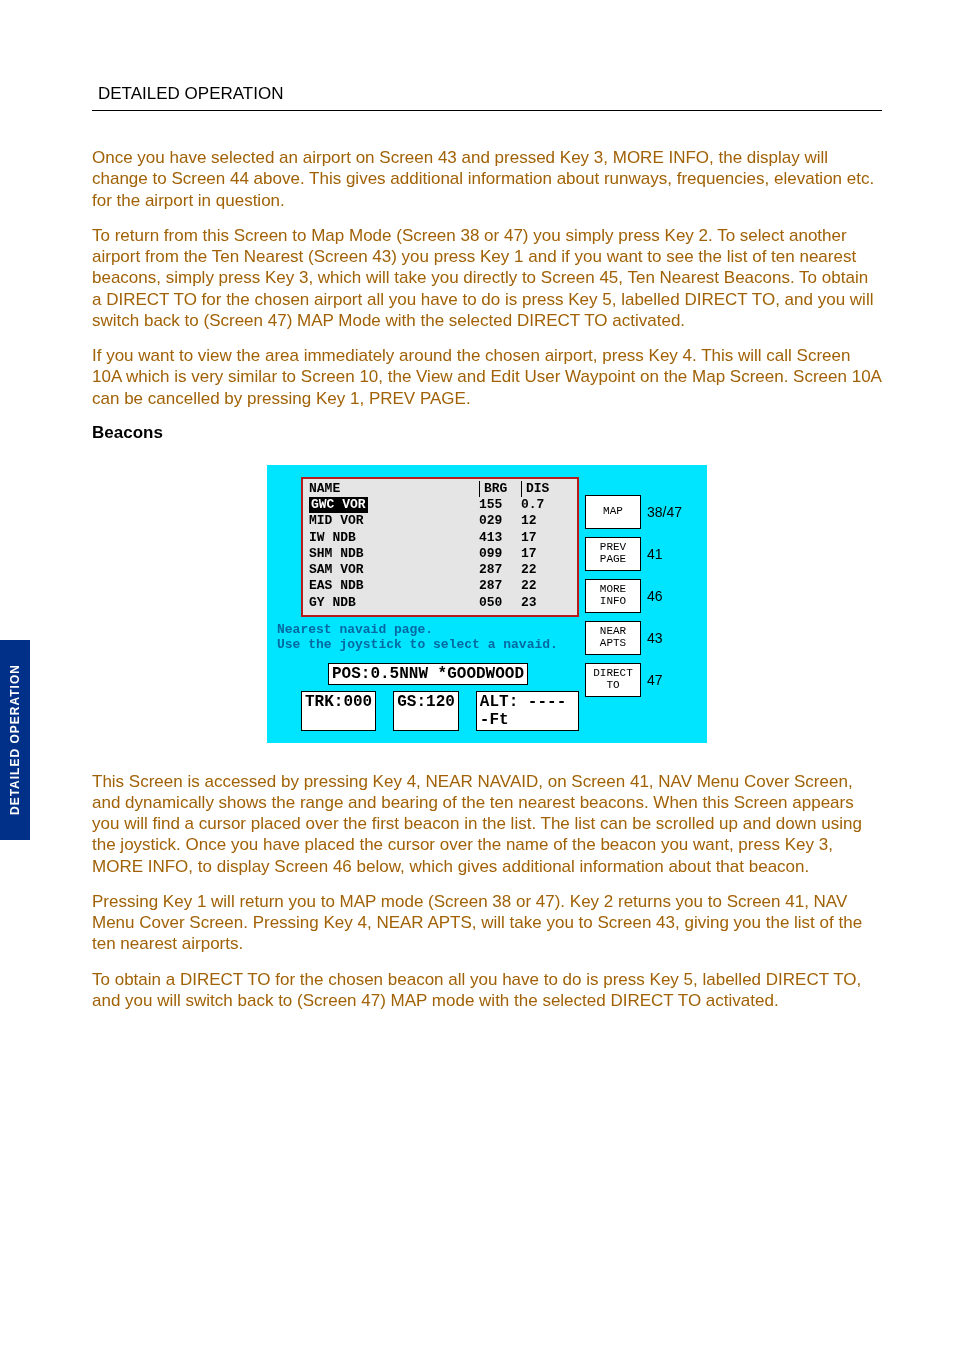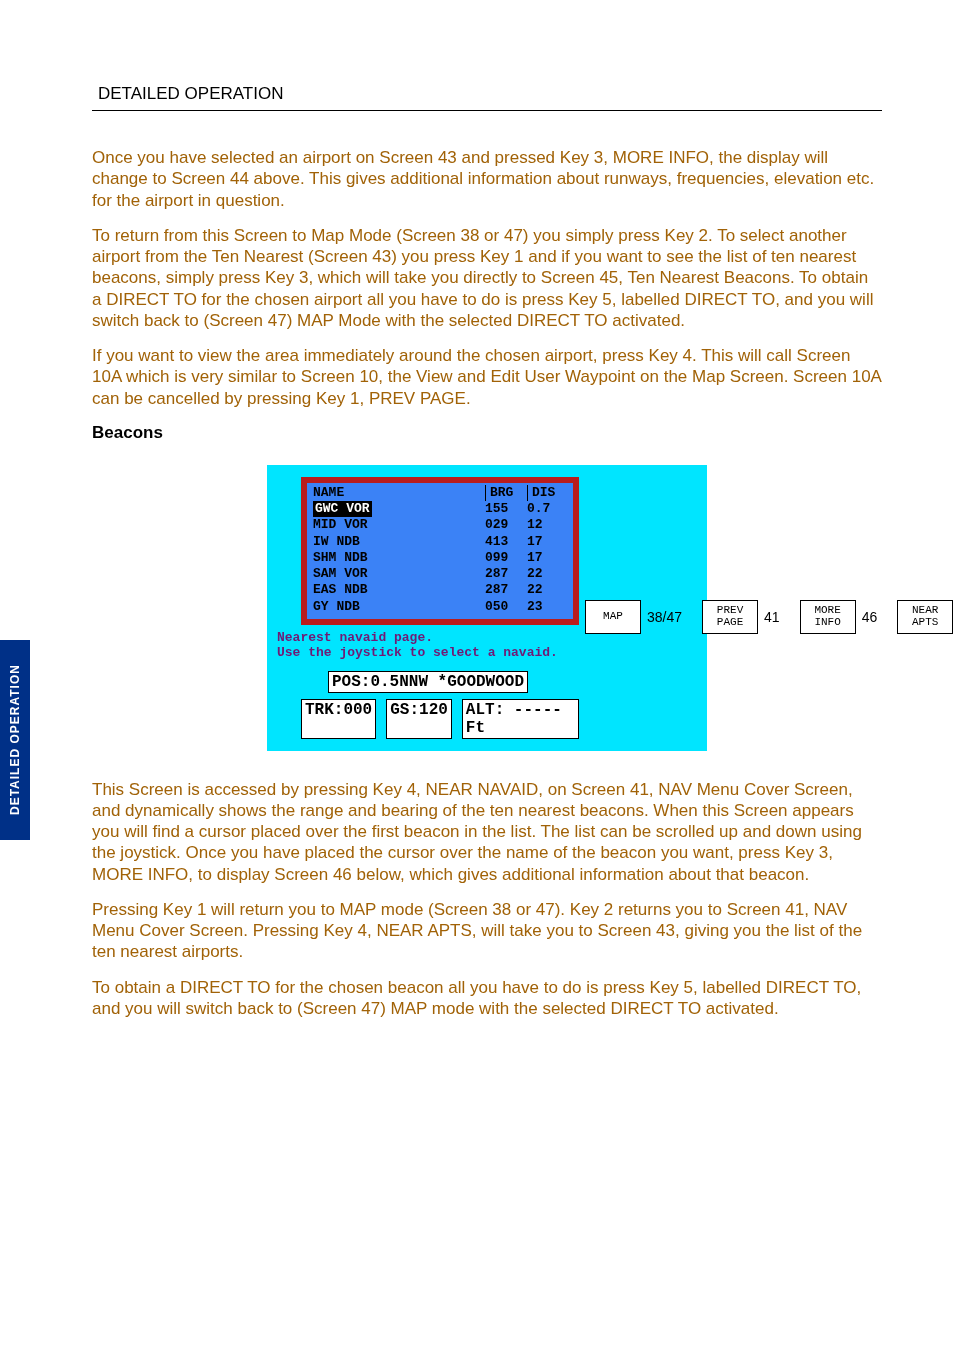--- a/index.html
+++ b/index.html
@@ -52,63 +52,63 @@
     gap: 6px;
     font-family: "Courier New", monospace;
   }
   .screen-left {
     flex: 1;
     display: flex;
     flex-direction: column;
     gap: 6px;
   }
   .data-box {
-    background: #3b82f6;
-    border: 6px solid #b91c1c;
-    padding: 2px 6px 4px 6px;
+    background: #e5e5e5;
+    border: 2px solid #b91c1c;
+    padding: 2px 16px 4px 6px;
     font-size: 13px;
     font-weight: bold;
     line-height: 1.25;
     color: #000;
     margin-left: 24px;
   }
   .data-row { display: flex; }
   .col-name { flex: 1; }
   .col-brg { width: 42px; text-align: left; }
   .col-dis { width: 40px; text-align: left; }
   .hdr-row .col-brg, .hdr-row .col-dis { border-left: 1px solid #000; padding-left: 4px; }
   .sel { background:#000; color:#fff; padding:0 2px; display:inline-block; }
   .hint {
     font-size: 13px;
     font-weight: bold;
-    color: #701a75;
+    color: #0369a1;
     line-height: 1.15;
     margin-left: 0;
     padding-left: 0;
   }
   .status-line {
     display:flex;
     gap:4px;
     justify-content:center;
     margin-top:4px;
   }
   .status-line .pill, .status-line2 .pill {
     border:1px solid #000;
     background:#fff;
     font-size:16px;
     font-weight:bold;
     padding:1px 3px;
     color:#000;
   }
-  .status-line2 { display:flex; gap:10px; justify-content:flex-start; margin-left:24px; }
+  .status-line2 { display:flex; gap:17px; justify-content:flex-start; margin-left:24px; }
   .screen-right {
     width: 112px;
     display:flex;
-    flex-direction:row;
-    gap:20px;
+    flex-direction:column;
+    gap:8px;
     padding-top:18px;
   }
   .key-row {
     display:flex;
     align-items:center;
     gap:6px;
   }
   .key-btn {
     background:#fff;
     border:1px solid #000;

